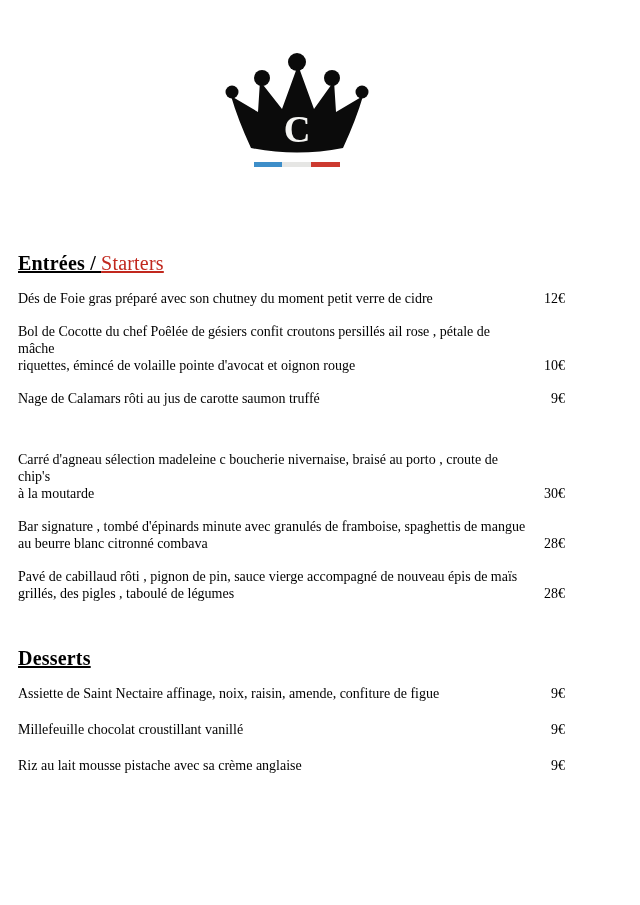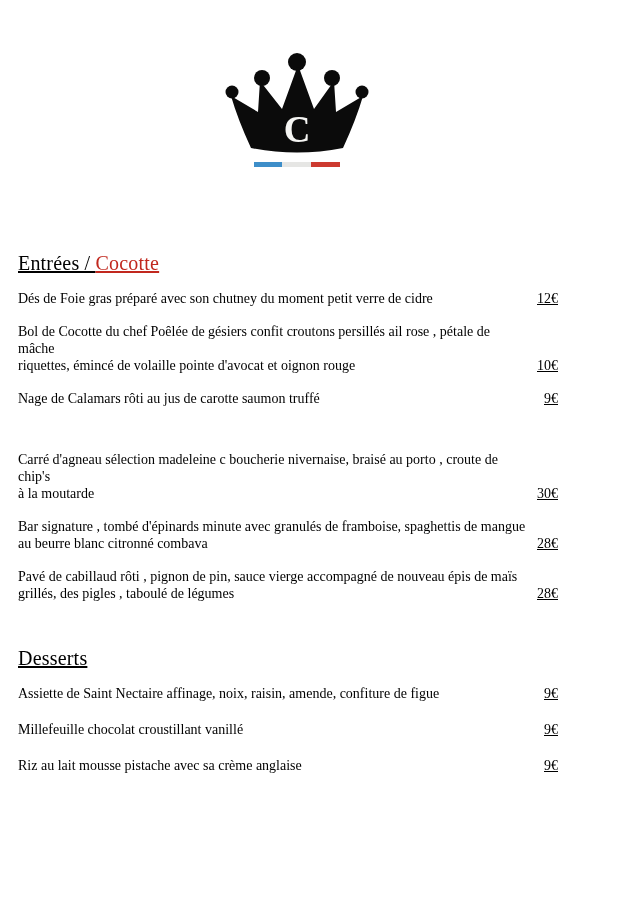--- a/index.html
+++ b/index.html
@@ -40,39 +40,38 @@
   
   .menu-section { margin-top: 44px; }
   .menu-section:first-child { margin-top: 84px; }
   .section-title {
     font-size: 20px;
     font-weight: normal;
     margin: 0 0 15px 0;
     line-height: 24px;
     letter-spacing: 0.2px;
   }
-  .t-fr { color:#000; text-decoration: underline; }
+  .t-fr { color:#000; text-decoration: underline; font-weight: bold; }
   .t-en { color: var(--accent, #c1281e); text-decoration: underline; }
   .menu-item {
     position: relative;
     margin-bottom: 16px;
     font-size: 14px;
     line-height: 17px;
   }
   .menu-section:last-of-type .menu-item { margin-bottom: 19px; }
   .desc {
     display: block;
     white-space: pre-wrap;
     padding-right: 46px;
   }
   .price {
     position: absolute;
-    right: 17px;
+    right: 10px;
     bottom: 0;
-    text-decoration: underline;
   }
 </style>
 </head>
 <body>
 
 <div class="page">
 
   <div class="content">
 
     <div class="logo">
@@ -100,21 +99,21 @@
       </svg>
       <div class="flag">
         <span style="background: rgb(61, 142, 201);"></span>
         <span style="background: rgb(230, 230, 228);"></span>
         <span style="background: rgb(204, 58, 47);"></span>
       </div>
     </div>
 
     <main>
   <section class="menu-section">
-    <h2 class="section-title"><span class="t-fr">Entrées / </span><span class="t-en">Cocotte</span></h2>
+    <h2 class="section-title"><span class="t-fr">Entrées / </span><span class="t-en">Starters</span></h2>
     <div class="items">
   <div class="menu-item">
     <span class="desc">Dés de Foie gras préparé avec son chutney du moment petit verre de cidre</span>
     <span class="price">12€</span>
   </div>
 
 
   <div class="menu-item">
     <span class="desc">Bol de Cocotte du chef Poêlée de gésiers confit croutons persillés ail rose , pétale de mâche
 riquettes, émincé de volaille pointe d'avocat et oignon rouge</span>

